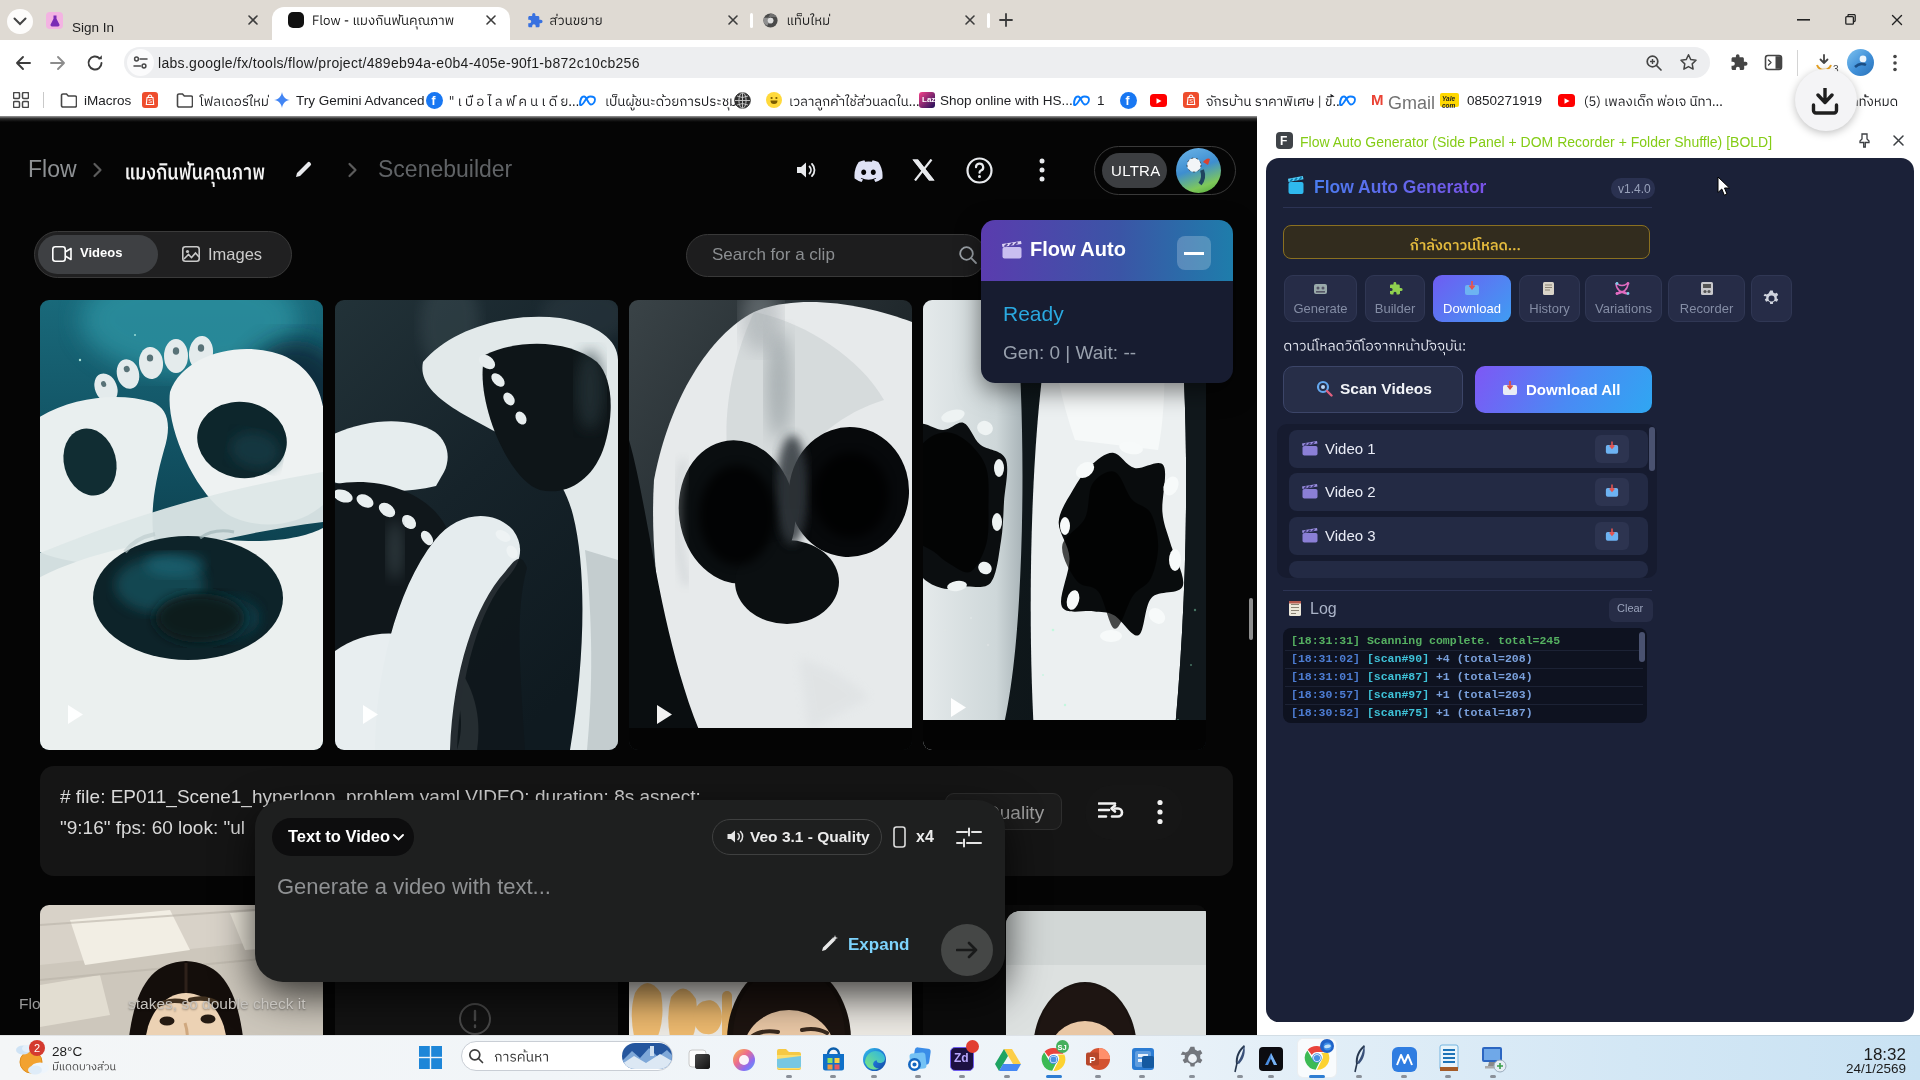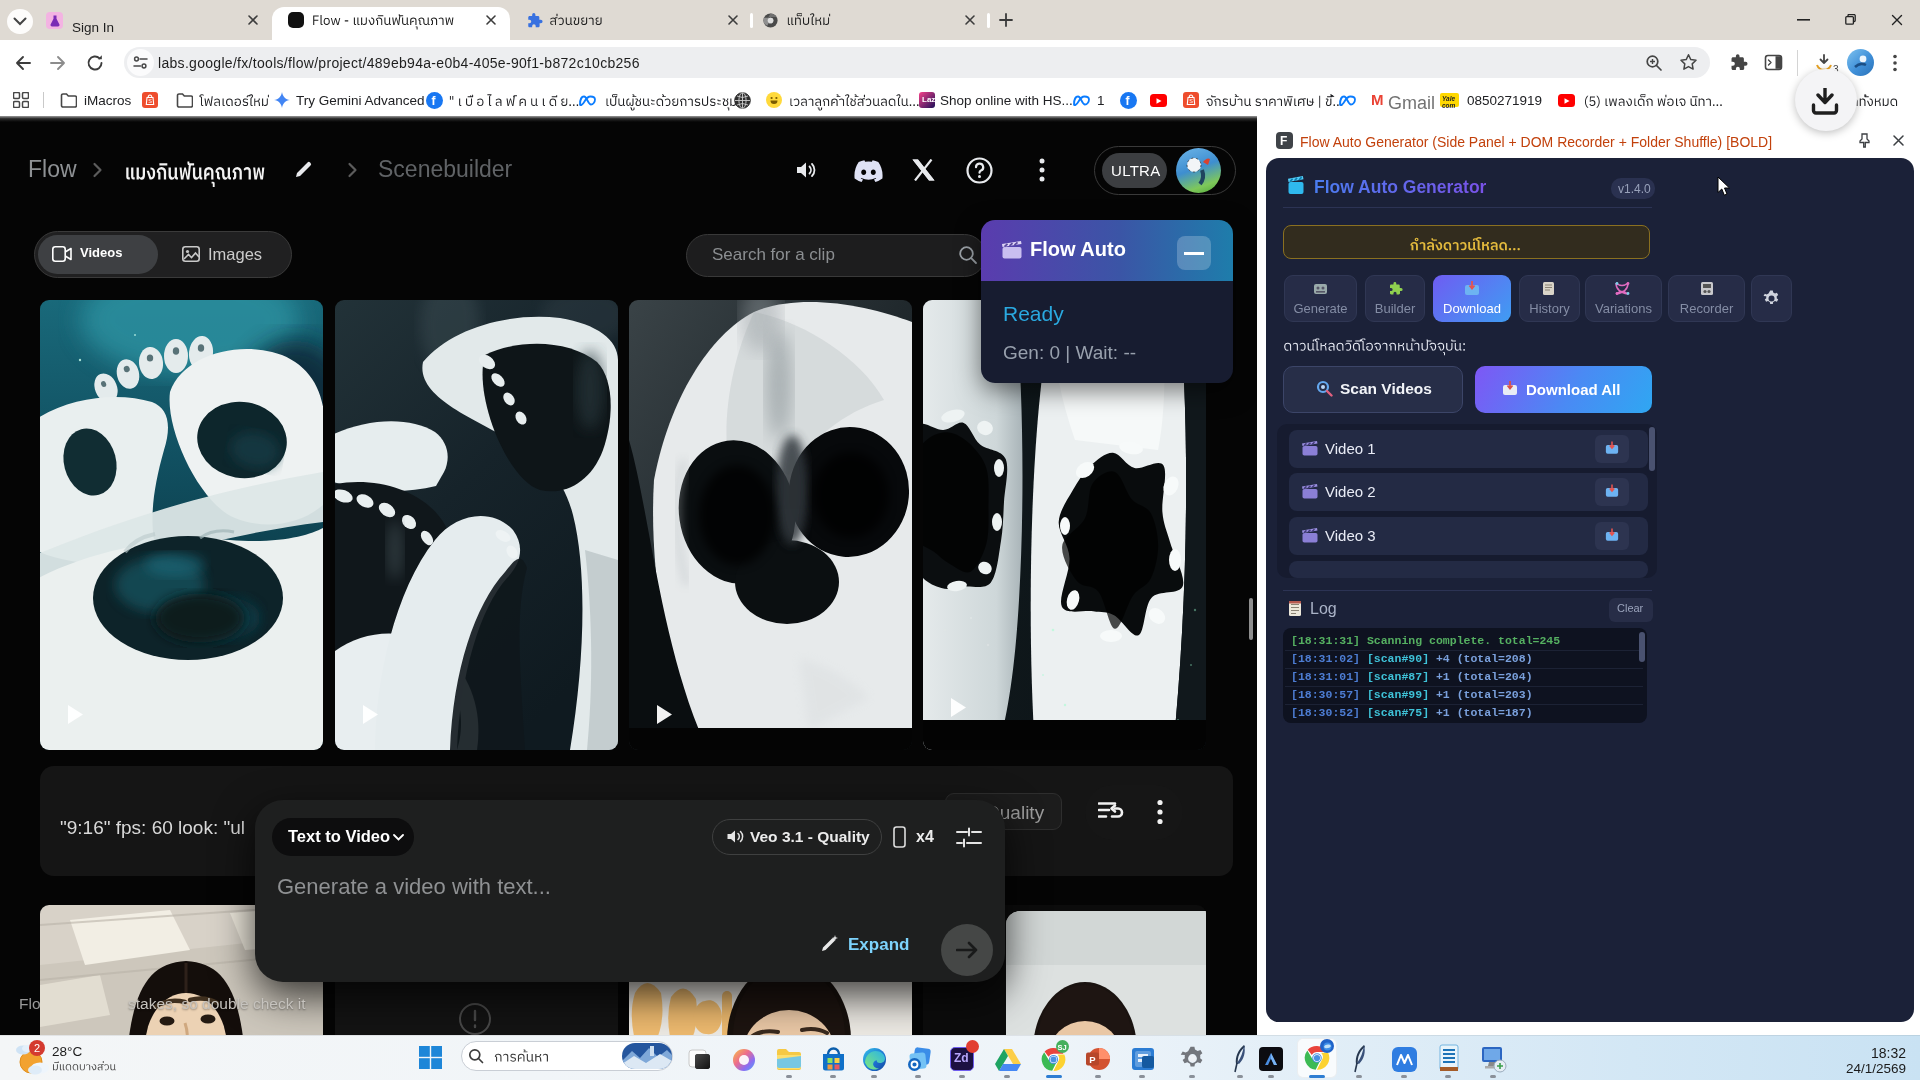--- a/index.html
+++ b/index.html
@@ -457,20 +457,21 @@
       <circle cx="120" cy="375" r="1" fill="#9fc" opacity=".4"></circle>
       <circle cx="142" cy="405" r="1.2" fill="#9fc" opacity=".5"></circle>
       <circle cx="272" cy="310" r="1.2" fill="#9fc" opacity=".4"></circle>
       <circle cx="268" cy="365" r="1" fill="#9fc" opacity=".4"></circle>
       <circle cx="255" cy="420" r="1.1" fill="#9fc" opacity=".4"></circle>
 <rect x="0" y="420" width="283" height="30" fill="#030303"></rect>
 <path d="M28 398 l15 9.5 l-15 9.5 z" fill="#fff" opacity="0.95"></path>
 </svg>
 <div class="abs" style="left:1249px;top:598px;width:4px;height:42px;border-radius:2px;background:#8f8f8f"></div>
 <div class="abs" style="left:40px;top:766px;width:1193px;height:110px;border-radius:14px;background:#151515"></div>
+<div class="txt" style="left:60px;top:786px;font-size:19px;color:#d9d9d9"># file: EP011_Scene1_hyperloop_problem.yaml VIDEO: duration: 8s aspect:</div>
 <div class="txt" style="left:60px;top:817px;font-size:19px;color:#d9d9d9">"9:16" fps: 60 look: "ul</div>
 <div class="abs" style="left:945px;top:793px;width:117px;height:37px;border-radius:9px;background:#1c1c1c;border:1px solid #2e2e2e"></div>
 <div class="txt" style="left:985px;top:802px;font-size:19px;color:#9b9b9b">Quality</div>
 <div class="abs" style="left:1085px;top:785px;width:98px;height:55px;border-radius:28px;background:#161616"></div>
 <svg class="abs" style="left:1098px;top:800px" width="26" height="24" viewBox="0 0 26 24">
       <path d="M1 3.5 h16 M1 10 h10 M1 16.5 h7" stroke="#f1f1f1" stroke-width="2.6" stroke-linecap="round"></path>
       <path d="M14 16.5 h6 a4 4 0 0 0 0 -8 h-3" stroke="#f1f1f1" stroke-width="2.6" fill="none" stroke-linecap="round"></path>
       <path d="M17 5.5 l-3.5 3 3.5 3" stroke="#f1f1f1" stroke-width="2.6" fill="none" stroke-linecap="round" stroke-linejoin="round"></path>
     </svg>
 <svg class="abs" style="left:1157px;top:799px" width="6" height="26" viewBox="0 0 6 26">
@@ -553,21 +554,21 @@
       <path d="M16 1 l0.7 2.3 L19 4 l-2.3 0.7 L16 7 l-0.7 -2.3 L13 4 l2.3 -0.7 z" fill="#e8e8e8"></path>
     </svg>
 <div class="txt" style="left:848px;top:935px;font-size:17px;font-weight:bold;color:#7dd3fc;z-index:4">Expand</div>
 <div class="abs" style="left:941px;top:924px;width:52px;height:52px;border-radius:26px;background:#454746;z-index:4"></div>
 <svg class="abs" style="left:956px;top:940px;z-index:4" width="22" height="20" viewBox="0 0 22 20">
       <path d="M1 10 h19 M13 3 l7 7 l-7 7" stroke="#191a1a" stroke-width="2.6" fill="none" stroke-linecap="round" stroke-linejoin="round"></path>
     </svg>
 <div class="abs" style="left:1257px;top:116px;width:663px;height:919px;background:#fff"></div>
 <div class="abs" style="left:1276px;top:132px;width:17px;height:17px;border-radius:4px;background:#3f4348"></div>
 <div class="txt" style="left:1280px;top:134px;font-size:12px;font-weight:bold;color:#fff">F</div>
-<div class="txt" style="left:1300px;top:134px;font-size:14px;color:#c2410c">Flow Auto Generator (Side Panel + DOM Recorder + Folder Shuffle) [BOLD]</div>
+<div class="txt" style="left:1300px;top:134px;font-size:14px;color:#84cc16">Flow Auto Generator (Side Panel + DOM Recorder + Folder Shuffle) [BOLD]</div>
 <svg class="abs" style="left:1858px;top:133px" width="13" height="15" viewBox="0 0 13 15">
       <path d="M4 1 h5 v5 l2 2 v1.5 H7.3 V14 h-1.6 V9.5 H2 V8 l2 -2 z" fill="none" stroke="#3c3f43" stroke-width="1.3"></path>
     </svg>
 <svg class="abs" style="left:1893px;top:135px" width="11" height="11" viewBox="0 0 11 11">
       <path d="M1 1 L10 10 M10 1 L1 10" stroke="#3c3f43" stroke-width="1.5" stroke-linecap="round"></path>
     </svg>
 <div class="abs" style="left:1266px;top:158px;width:648px;height:864px;border-radius:13px;background:#1b2138"></div>
 <svg class="abs" style="left:1288px;top:176px" width="16" height="19" viewBox="0 0 16 19">
 <rect x="0.5" y="6" width="15" height="12" rx="2" fill="#2fb9ee"></rect>
 <path d="M0.5 6 L15.5 3.2 L14.9 0 L0 2.8 z" fill="#53cdf7"></path>
@@ -691,21 +692,21 @@
     </svg>
 <div class="txt" style="left:1310px;top:600px;font-size:16px;color:#aab3c7">Log</div>
 <div class="abs" style="left:1609px;top:598px;width:44px;height:24px;border-radius:6px;background:#272d47"></div>
 <div class="txt" style="left:1617px;top:602px;font-size:11px;color:#9aa3bb">Clear</div>
 <div class="abs" style="left:1283px;top:628px;width:364px;height:95px;border-radius:8px;background:#0e1220"></div>
 <div class="txt" style="left:1291px;top:634px;font-size:11.5px;font-family:'Liberation Mono',monospace;font-weight:bold"><span style="color:#55b061">[18:31:31]</span><span style="color:#55b061"> Scanning complete. total=245</span><span style="color:"></span></div>
 <div class="txt" style="left:1291px;top:652px;font-size:11.5px;font-family:'Liberation Mono',monospace;font-weight:bold"><span style="color:#4d7dd3">[18:31:02]</span><span style="color:#3fc2d8"> [scan#90]</span><span style="color:#7aa0dc"> +4 (total=208)</span></div>
 <div class="abs" style="left:1285px;top:650px;width:358px;height:1px;background:#1c2235"></div>
 <div class="txt" style="left:1291px;top:670px;font-size:11.5px;font-family:'Liberation Mono',monospace;font-weight:bold"><span style="color:#4d7dd3">[18:31:01]</span><span style="color:#3fc2d8"> [scan#87]</span><span style="color:#7aa0dc"> +1 (total=204)</span></div>
 <div class="abs" style="left:1285px;top:668px;width:358px;height:1px;background:#1c2235"></div>
-<div class="txt" style="left:1291px;top:688px;font-size:11.5px;font-family:'Liberation Mono',monospace;font-weight:bold"><span style="color:#4d7dd3">[18:30:57]</span><span style="color:#3fc2d8"> [scan#99]</span><span style="color:#7aa0dc"> +1 (total=203)</span></div>
+<div class="txt" style="left:1291px;top:688px;font-size:11.5px;font-family:'Liberation Mono',monospace;font-weight:bold"><span style="color:#4d7dd3">[18:30:57]</span><span style="color:#3fc2d8"> [scan#97]</span><span style="color:#7aa0dc"> +1 (total=203)</span></div>
 <div class="abs" style="left:1285px;top:686px;width:358px;height:1px;background:#1c2235"></div>
 <div class="txt" style="left:1291px;top:706px;font-size:11.5px;font-family:'Liberation Mono',monospace;font-weight:bold"><span style="color:#4d7dd3">[18:30:52]</span><span style="color:#3fc2d8"> [scan#75]</span><span style="color:#7aa0dc"> +1 (total=187)</span></div>
 <div class="abs" style="left:1285px;top:704px;width:358px;height:1px;background:#1c2235"></div>
 <div class="abs" style="left:1639px;top:632px;width:6px;height:30px;border-radius:3px;background:#4a5270"></div>
 <svg class="abs" style="left:1717px;top:176px;z-index:9" width="15" height="22" viewBox="0 0 15 22">
       <path d="M1 1 L1 16.5 L4.8 13 L7.3 19.2 L10 18 L7.5 12 L12.5 12 z" fill="#fff" stroke="#000" stroke-width="1"></path>
     </svg>
 <div class="abs" style="left:0;top:1035px;width:1920px;height:45px;background:linear-gradient(90deg,#f4f6f7 0%,#eef4f9 55%,#d3e7f5 85%,#c9e2f3 100%);border-top:1px solid rgba(0,0,0,.07);z-index:6"></div>
 <svg class="abs" style="left:14px;top:1040px;z-index:7" width="40" height="37" viewBox="0 0 40 37">
 <circle cx="17" cy="22" r="11" fill="#f2a230"></circle>
@@ -897,21 +898,21 @@
 <div class="abs" style="left:1445px;top:1074.5px;width:6px;height:3px;border-radius:2px;background:#8a9099;z-index:7"></div>
 <svg class="abs" style="left:1480px;top:1045px;z-index:7" width="28" height="28" viewBox="0 0 28 28">
 <rect x="2" y="2" width="20" height="15" rx="2" fill="#2b66c2"></rect>
 <rect x="4" y="4" width="16" height="11" fill="#6fa8e8"></rect>
 <path d="M9 17 h6 l1 4 h-8 z" fill="#888"></path>
       <rect x="5" y="21" width="14" height="2.5" fill="#aaa"></rect>
 <circle cx="20" cy="21" r="6" fill="#e6eef5" stroke="#9ab"></circle>
       <path d="M17 21 h6 M20 18 v6" stroke="#3a9e4a" stroke-width="1.6"></path>
     </svg>
 <div class="abs" style="left:1490px;top:1074.5px;width:6px;height:3px;border-radius:2px;background:#8a9099;z-index:7"></div>
-<div class="txt" style="right:14px;top:1045px;font-size:14px;color:#1b1b1b;text-align:left;z-index:7">18:32</div>
+<div class="txt" style="right:14px;top:1045px;font-size:17px;color:#1b1b1b;text-align:left;z-index:7">18:32</div>
 <div class="txt" style="right:14px;top:1061px;font-size:13.5px;color:#1b1b1b;text-align:right;z-index:7">24/1/2569</div>
 <div class="abs" style="left:981px;top:220px;width:252px;height:163px;border-radius:14px;overflow:hidden;box-shadow:0 8px 24px rgba(0,0,0,.5);z-index:3"></div>
 <div class="abs" style="left:981px;top:220px;width:252px;height:61px;border-radius:14px 14px 0 0;background:linear-gradient(90deg,#5a3cae,#3b55a6 55%,#1e7dab);z-index:3"></div>
 <div class="abs" style="left:981px;top:281px;width:252px;height:102px;border-radius:0 0 14px 14px;background:#171c30;z-index:3"></div>
 <svg class="abs" style="left:1002px;top:241px;z-index:4" width="21" height="19" viewBox="0 0 21 19">
       <rect x="0.5" y="6" width="19" height="11.5" rx="2" fill="#c9bff0"></rect>
       <path d="M0.5 6 L19.5 3 L19 0 L0 3 z" fill="#ddd5f5"></path>
       <path d="M2.5 5.7 l3 -2.8 M7.5 4.9 l3 -2.8 M12.5 4.1 l3 -2.8" stroke="#5a4a9e" stroke-width="1.8"></path>
     </svg>
 <div class="txt" style="left:1030px;top:238px;font-size:20px;font-weight:bold;color:#fff;z-index:4">Flow Auto</div>

